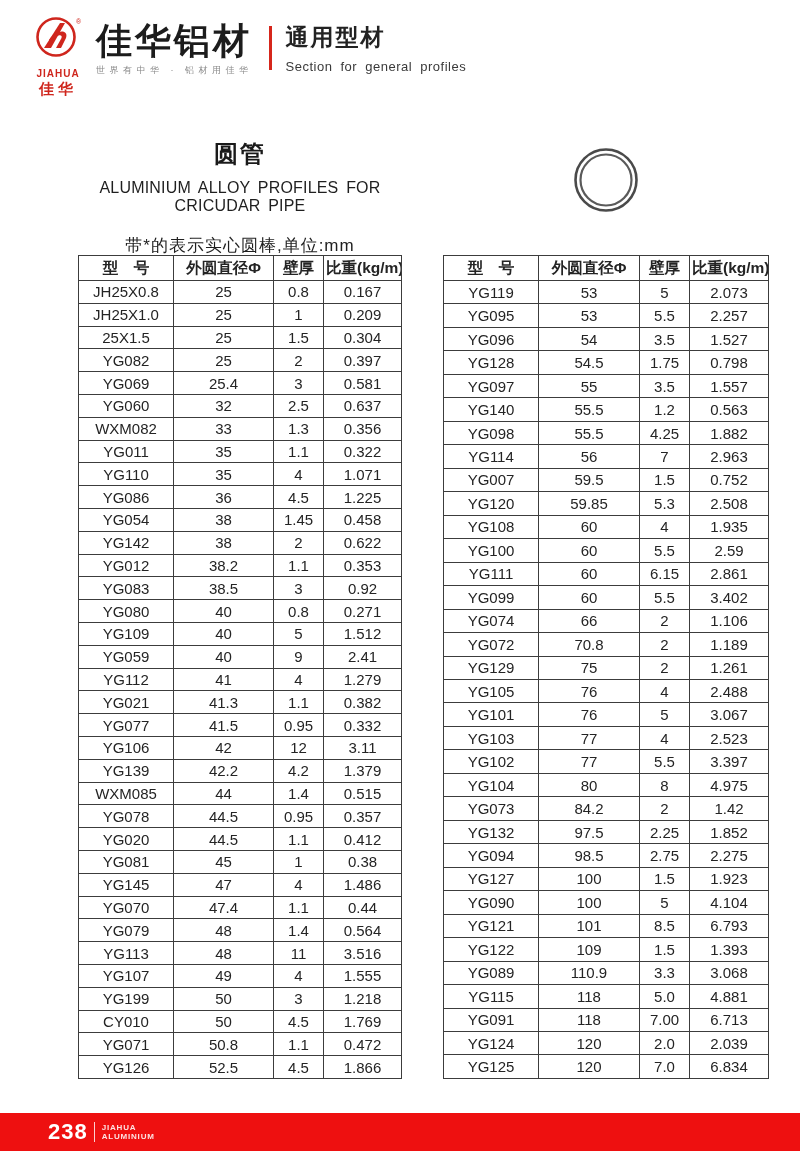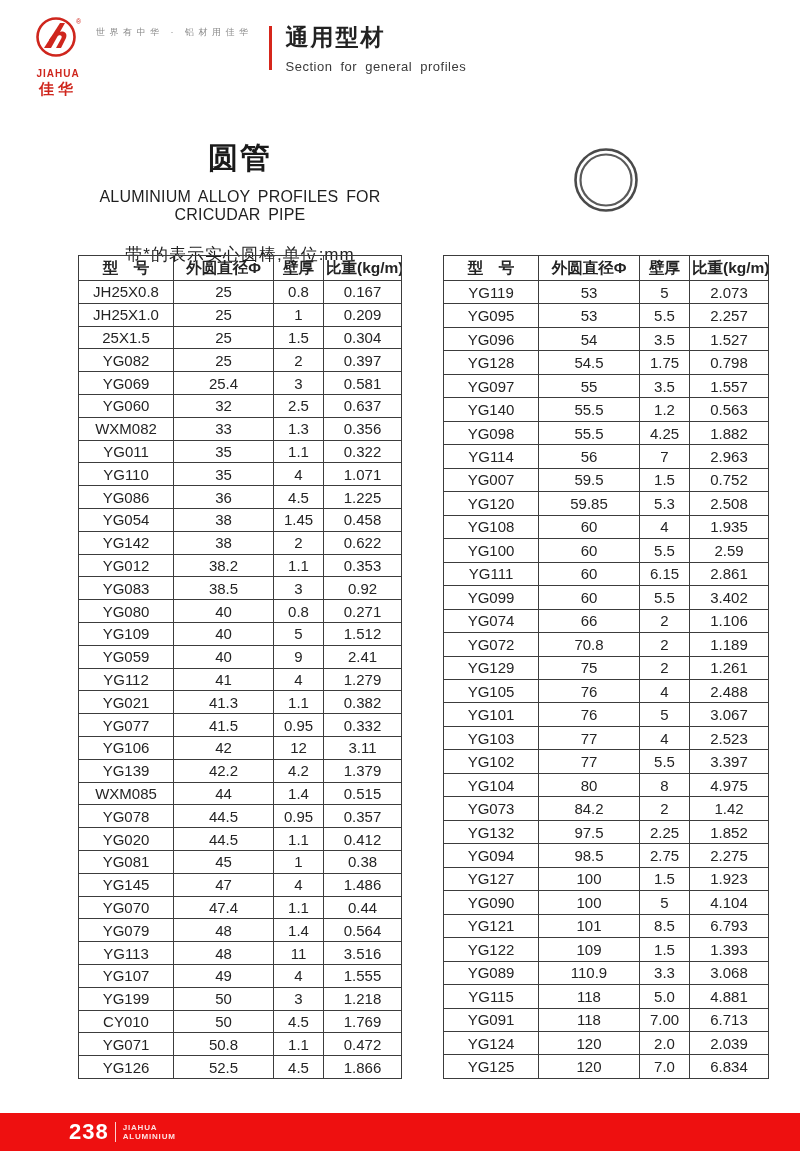--- a/index.html
+++ b/index.html
@@ -17,42 +17,42 @@
   .brand-block { margin-top:6px; }
   .brand-title { font-size:36px; font-weight:bold; color:#1c1c1c; letter-spacing:3px; line-height:38px; }
   .brand-slogan { font-size:9px; color:#8a8a8a; letter-spacing:4.5px; margin-top:4px; }
   .header-divider { width:3px; height:44px; background:#d6261b; margin:10px 14px 0 16px; }
   .section-block { margin-top:8px; }
   .section-cn { font-size:23px; font-weight:bold; color:#222; letter-spacing:2px; line-height:26px; }
   .section-en { font-size:13px; color:#3a3a3a; letter-spacing:0.5px; margin-top:9px; word-spacing:4px; }
 
   
   .title-block { position:absolute; top:138px; left:60px; width:360px; text-align:center; }
-  .title-cn { font-size:30px; font-weight:bold; color:#1a1a1a; letter-spacing:2px; }
+  .title-cn { font-size:24px; font-weight:bold; color:#1a1a1a; letter-spacing:2px; }
   .title-en { font-size:16px; font-weight:400; color:#1f1f1f; margin-top:9px; letter-spacing:0.2px; word-spacing:3px; }
   .title-note { font-size:17px; color:#1f1f1f; margin-top:19px; letter-spacing:1px; }
 
   
   .ring { position:absolute; top:146px; left:572px; width:68px; height:68px; }
 
   
   .data-table { position:absolute; top:255px; border-collapse:collapse; table-layout:fixed; height:824px;padding-left:40px; }
   .data-table.left  { left:78px;  width:323px; }
   .data-table.right { left:443px; width:325px; }
   .data-table th, .data-table td {
     border:1px solid #3c3c3c; text-align:center; vertical-align:middle;
     font-size:15px; color:#242424; padding:0 2px; overflow:hidden; white-space:nowrap;
   }
   .data-table th { font-size:15.5px; font-weight:600; height:25px; }
   .data-table td { font-weight:400; }
 
   
   .footer-bar {
     position:absolute; left:0; top:1113px; width:800px; height:38px;
-    background:#ee1010; display:flex; align-items:center;padding-left:21px;
+    background:#ee1010; display:flex; align-items:center;
   }
   .footer-page { color:#ffffff; font-size:22px; font-weight:bold; margin-left:48px; letter-spacing:1px; }
   .footer-sep { width:1px; height:20px; background:rgba(255,255,255,0.8); margin:0 7px 0 6px; }
   .footer-brand { color:rgba(255,255,255,0.88); font-size:8px; letter-spacing:0.8px; line-height:9px; font-weight:bold; }
 </style>
 </head>
 <body>
 
 <div class="page">
 
@@ -61,20 +61,21 @@
       <svg width="56" height="50" viewBox="0 0 56 50">
         <circle cx="26" cy="21" r="18.5" fill="none" stroke="#cf261d" stroke-width="2.6"></circle>
         <path d="M14 32 L30 7 L35 7 L21 32 Z" fill="#cf261d"></path>
         <path d="M19 24 C26 13, 39 13, 36 22 L31 32 L26 32 L31.5 22 C33 17.5, 26 18.5, 21.5 26 Z" fill="#cf261d"></path>
         <text x="46" y="8" font-size="7" fill="#cf261d">®</text>
       </svg>
       <div class="logo-en">JIAHUA</div>
       <div class="logo-cn">佳华</div>
     </div>
     <div class="brand-block">
+      <div class="brand-title">佳华铝材</div>
       <div class="brand-slogan">世界有中华 · 铝材用佳华</div>
     </div>
     <div class="header-divider"></div>
     <div class="section-block">
       <div class="section-cn">通用型材</div>
       <div class="section-en">Section for general profiles</div>
     </div>
   </div>
 
   <div class="title-block">

